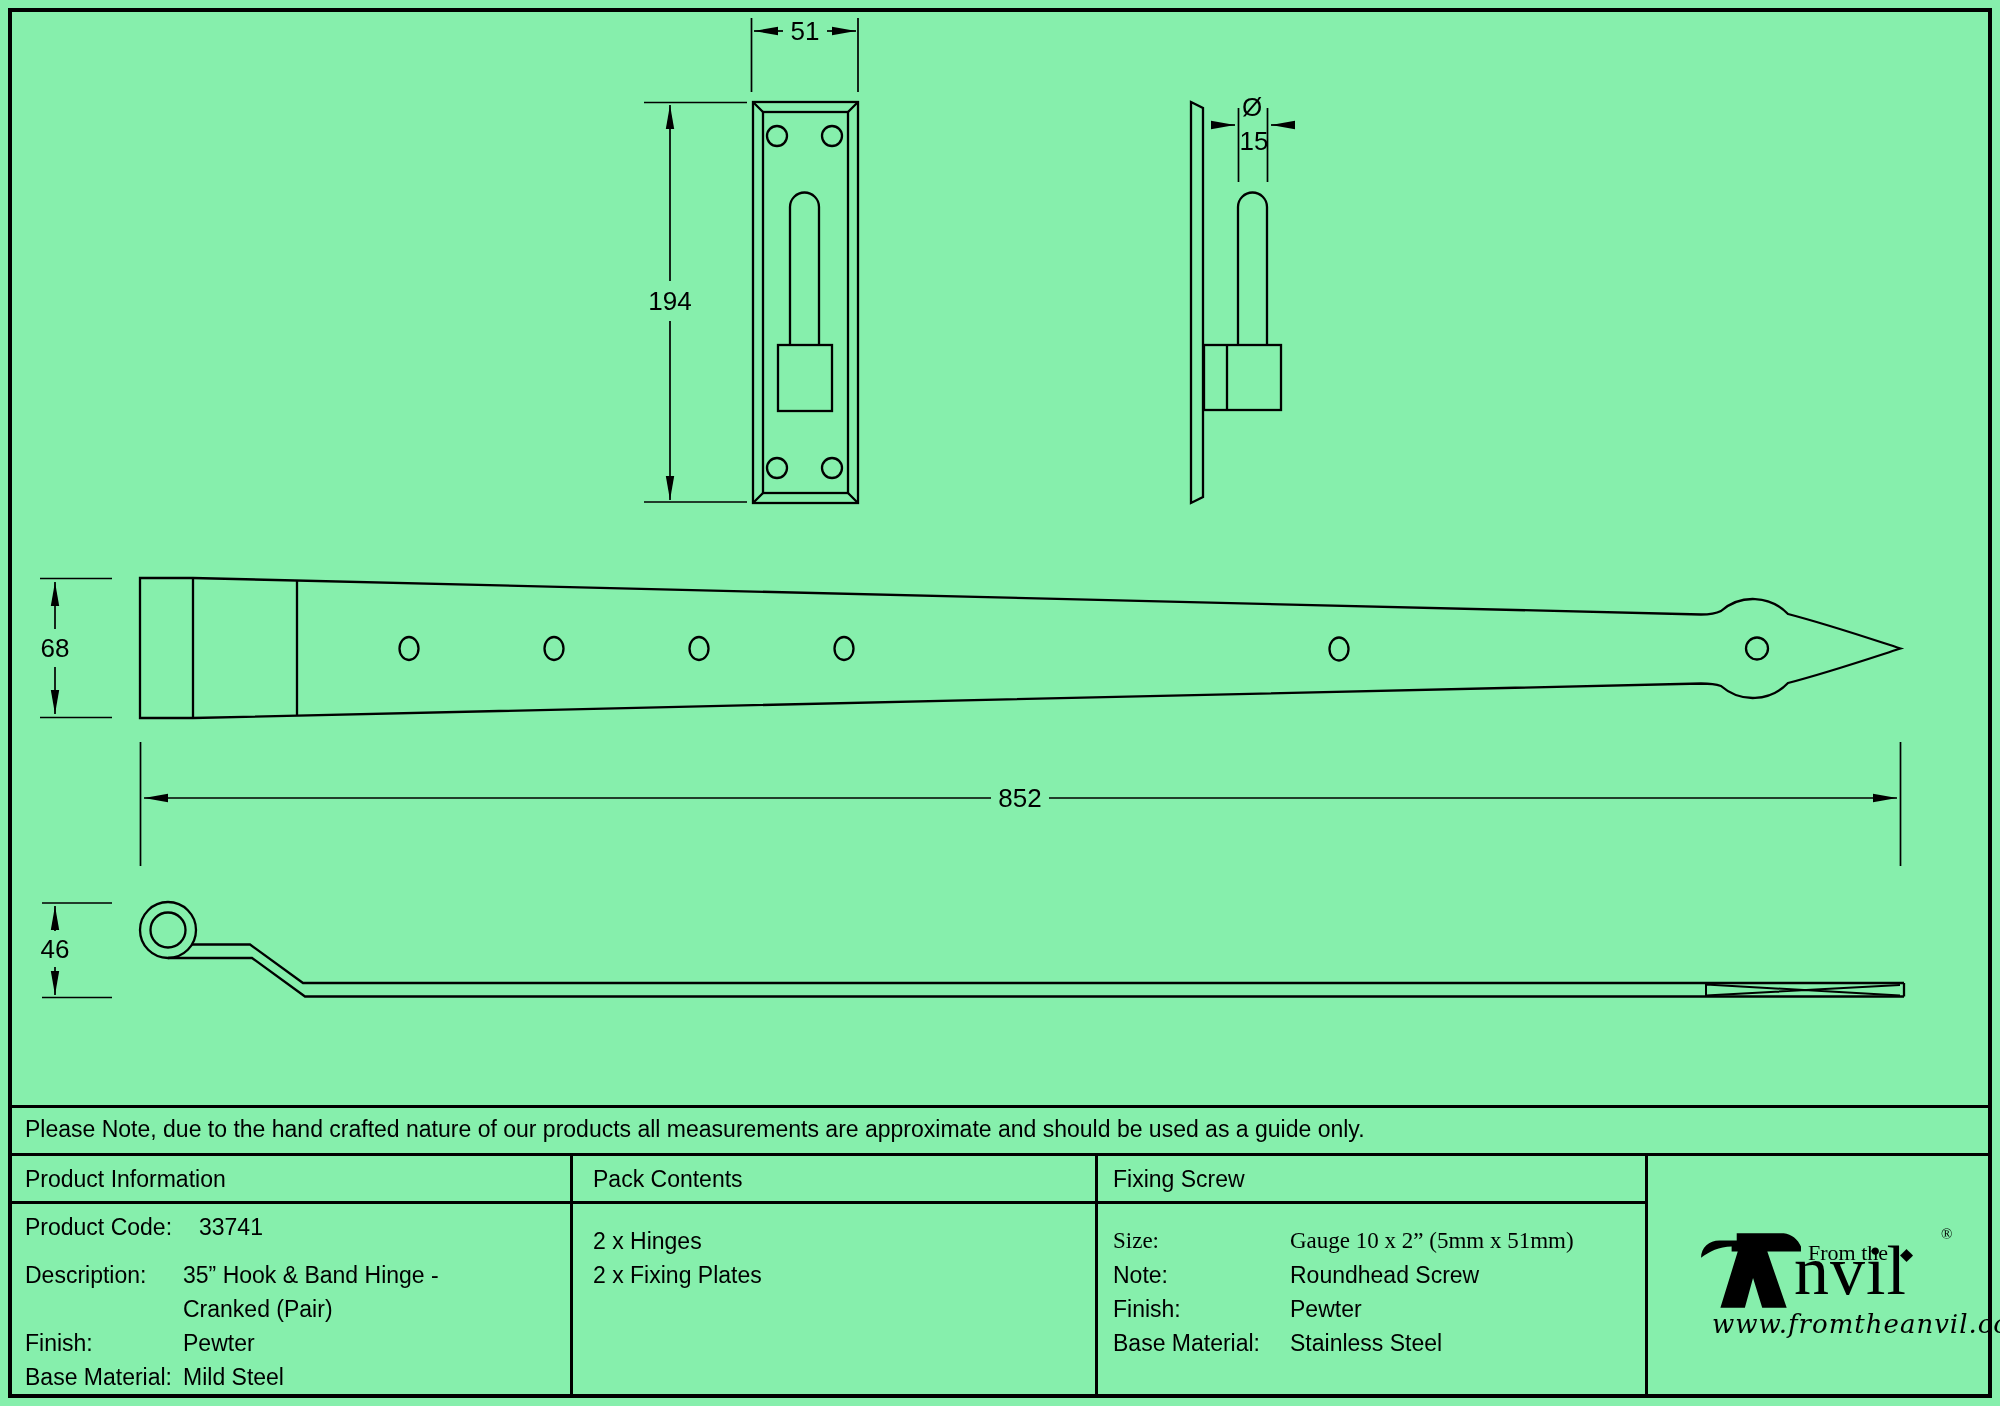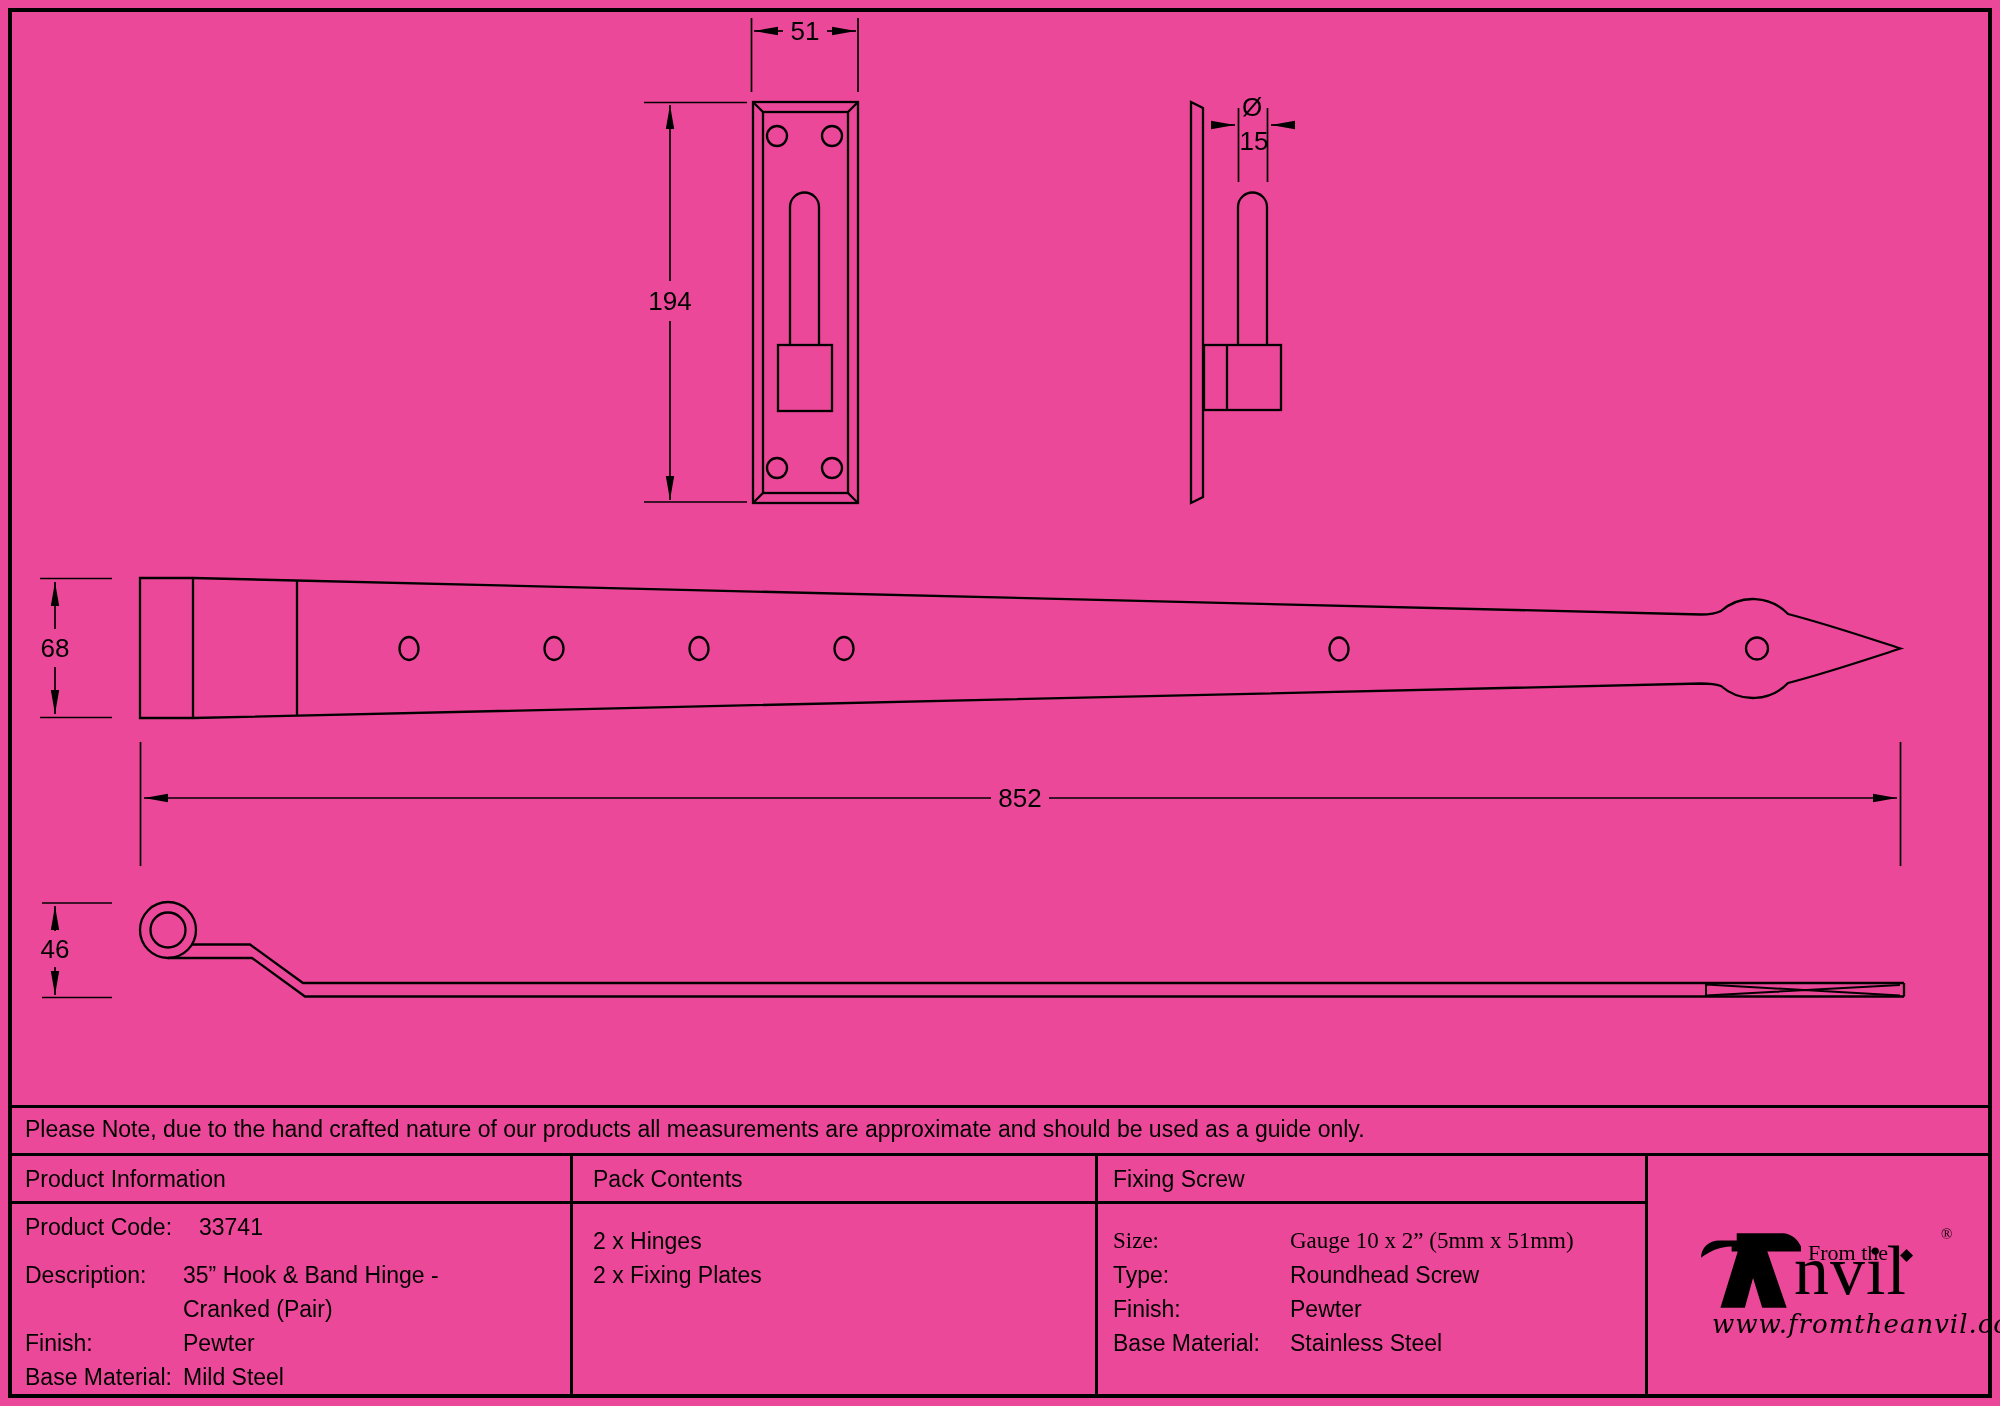--- a/index.html
+++ b/index.html
@@ -1,18 +1,18 @@
 <!DOCTYPE html>
 <html><head>
 <meta charset="utf-8">
 <style>
   * { margin:0; padding:0; box-sizing:border-box; }
   html,body { width:2000px; height:1406px; }
   body { font-family:"Liberation Sans", sans-serif; background:#ffffff; position:relative; overflow:hidden; color:#000; }
-  .page { position:absolute; left:0; top:0; width:2000px; height:1406px; background:#ec4899; }
+  .page { position:absolute; left:0; top:0; width:2000px; height:1406px; background:#86efac; }
   .frame { position:absolute; left:8px; top:8px; width:1984px; height:1390px; border:4px solid #000; pointer-events:none; }
   .drawing-svg { position:absolute; left:0; top:0; width:2000px; height:1105px; }
   .hline, .vline { position:absolute; background:#000; }
   .note-text { position:absolute; left:25px; top:1116px; font-size:23px; }
   .col-header { position:absolute; font-size:23px; top:1166px; }
   .cell-line { position:absolute; font-size:23px; height:34px; }
   .cell-label { position:absolute; left:0; }
   .cell-value { position:absolute; }
   .logo-cell { position:absolute; left:1648px; top:1156px; width:342px; height:242px; }
   .logo-anvil-glyph { position:absolute; left:52px; top:74px; width:102px; height:84px; }
@@ -160,21 +160,21 @@
   </div>
 
   <div class="cell-line" style="left:593px; top:1228px; width:490px;">2 x Hinges</div>
   <div class="cell-line" style="left:593px; top:1262px; width:490px;">2 x Fixing Plates</div>
 
   <div class="cell-line" style="left:1113px; top:1228px; width:520px;font-family:Liberation Serif, serif;">
     <span class="cell-label">Size:</span>
     <span class="cell-value" style="left:177px;">Gauge 10 x 2” (5mm x 51mm)</span>
   </div>
   <div class="cell-line" style="left:1113px; top:1262px; width:520px;">
-    <span class="cell-label">Type:</span>
+    <span class="cell-label">Note:</span>
     <span class="cell-value" style="left:177px;">Roundhead Screw</span>
   </div>
   <div class="cell-line" style="left:1113px; top:1296px; width:520px;">
     <span class="cell-label">Finish:</span>
     <span class="cell-value" style="left:177px;">Pewter</span>
   </div>
   <div class="cell-line" style="left:1113px; top:1330px; width:520px;">
     <span class="cell-label">Base Material:</span>
     <span class="cell-value" style="left:177px;">Stainless Steel</span>
   </div>

